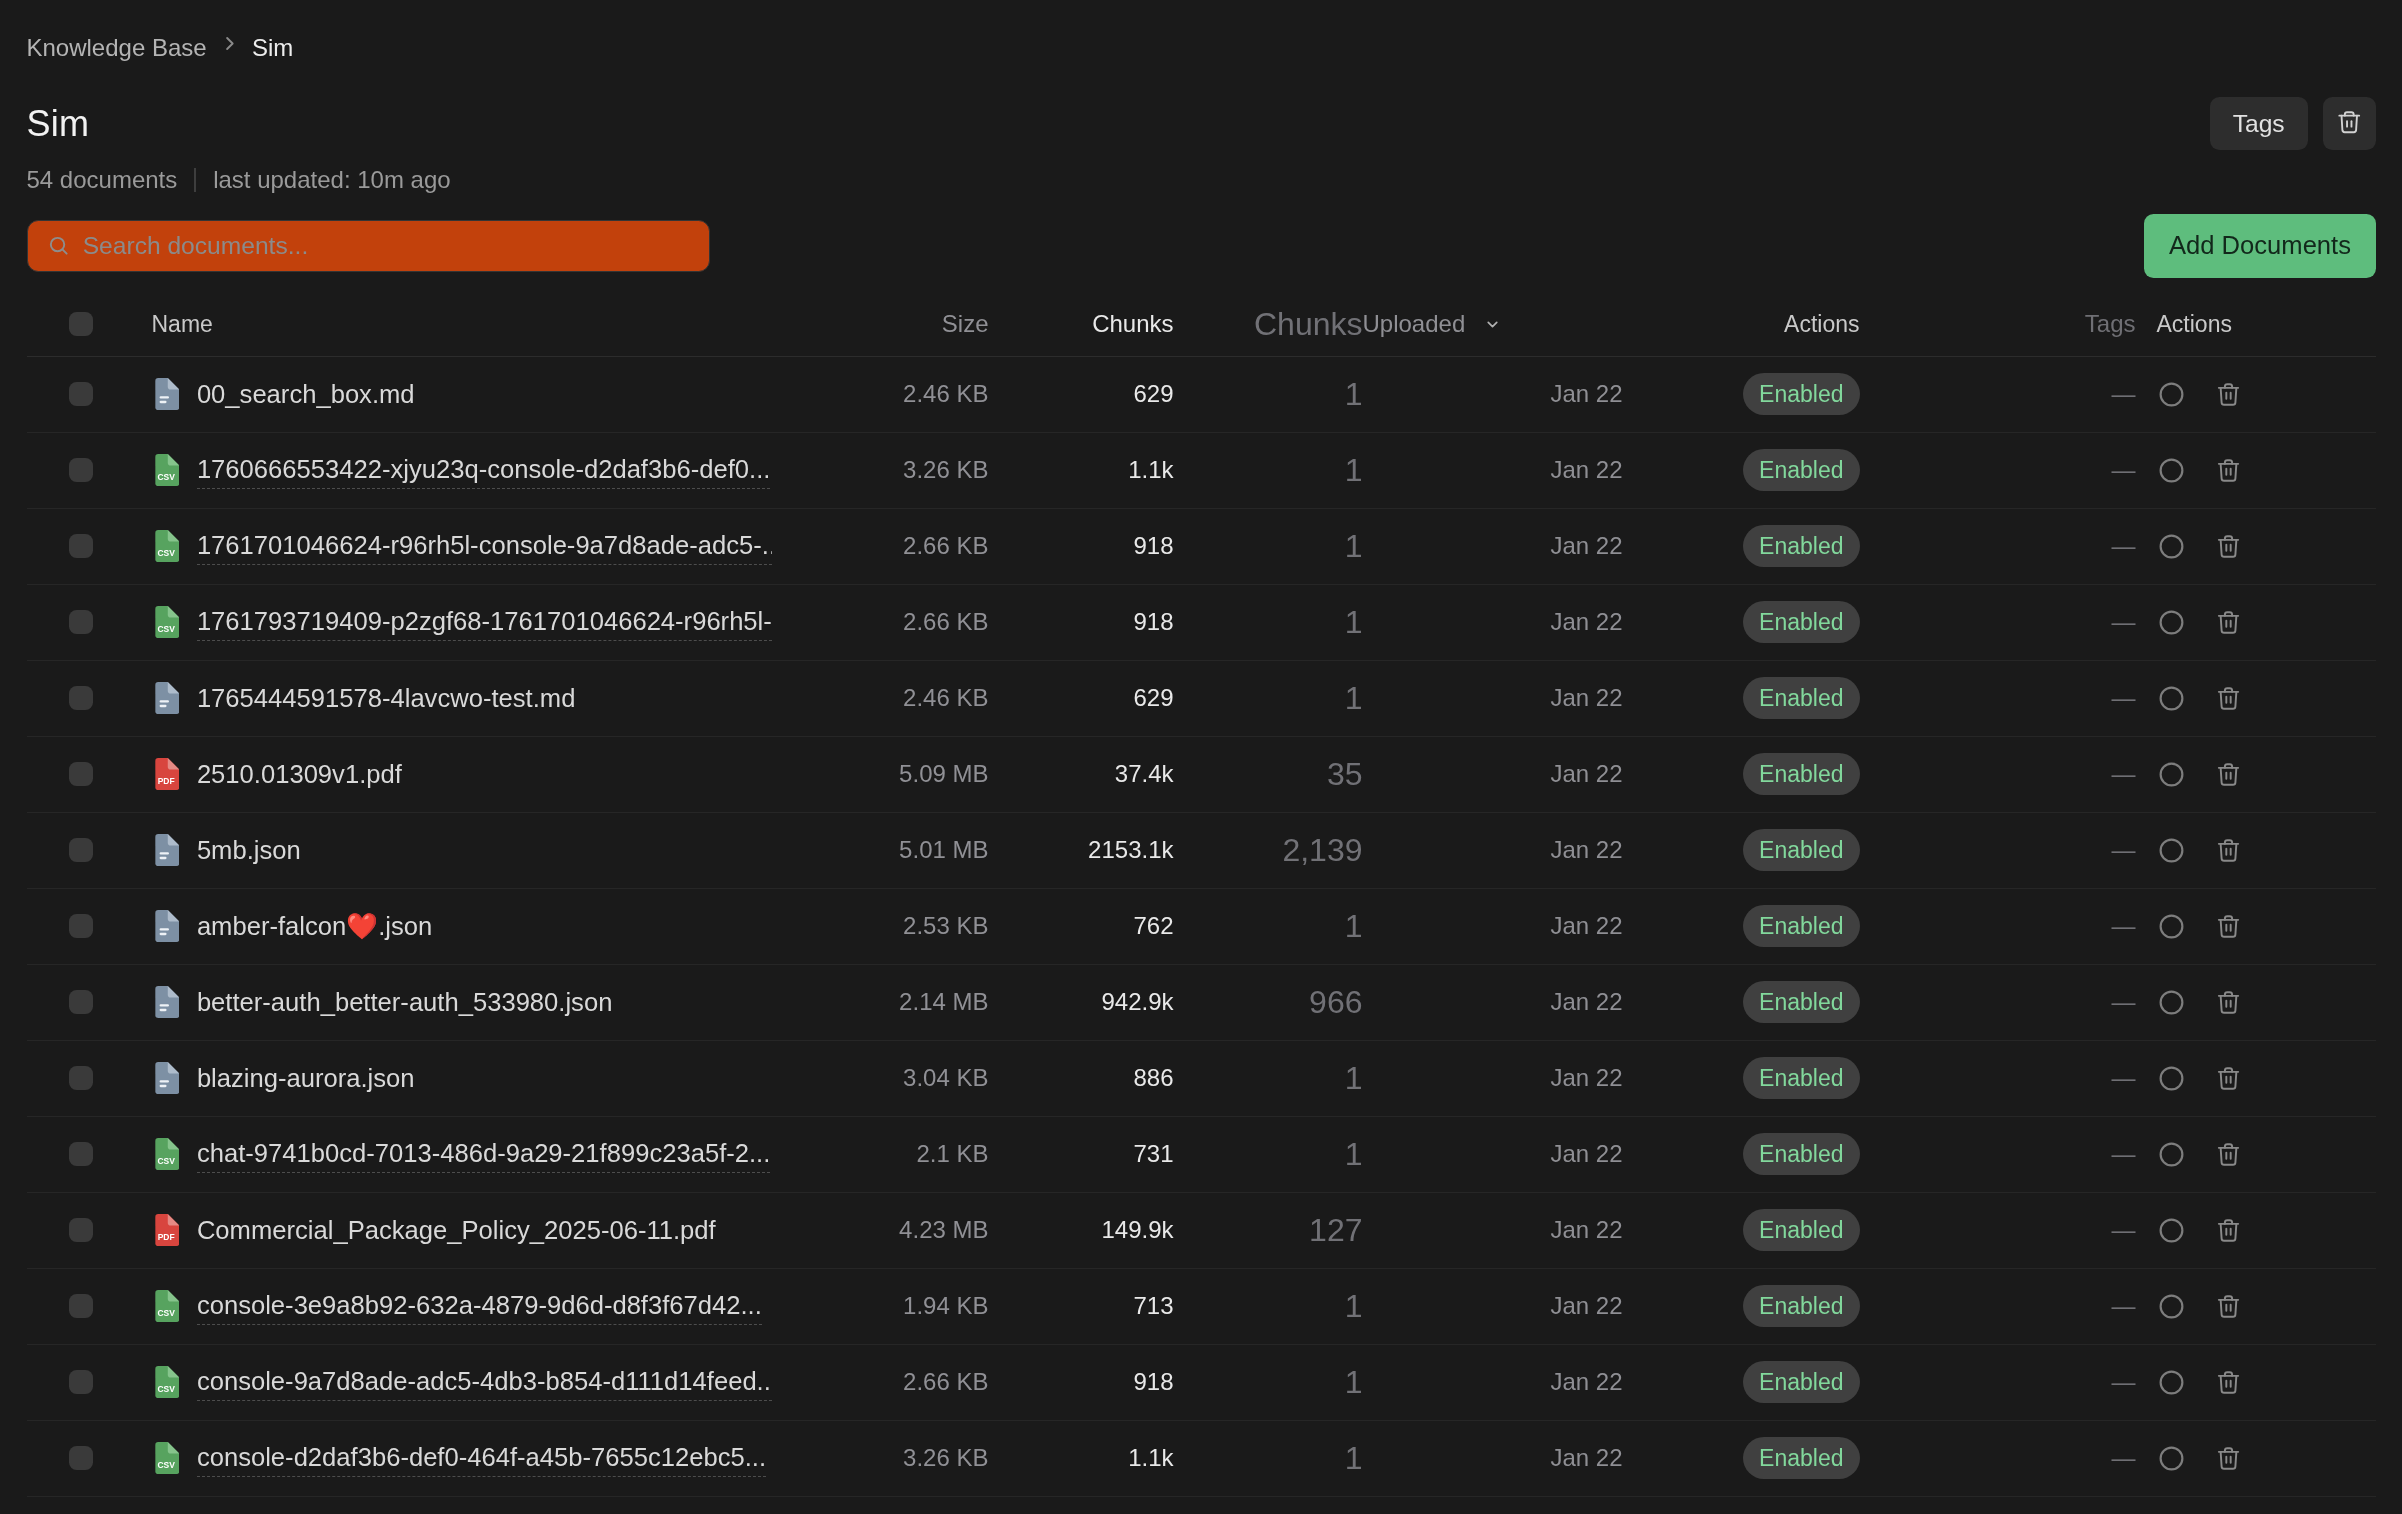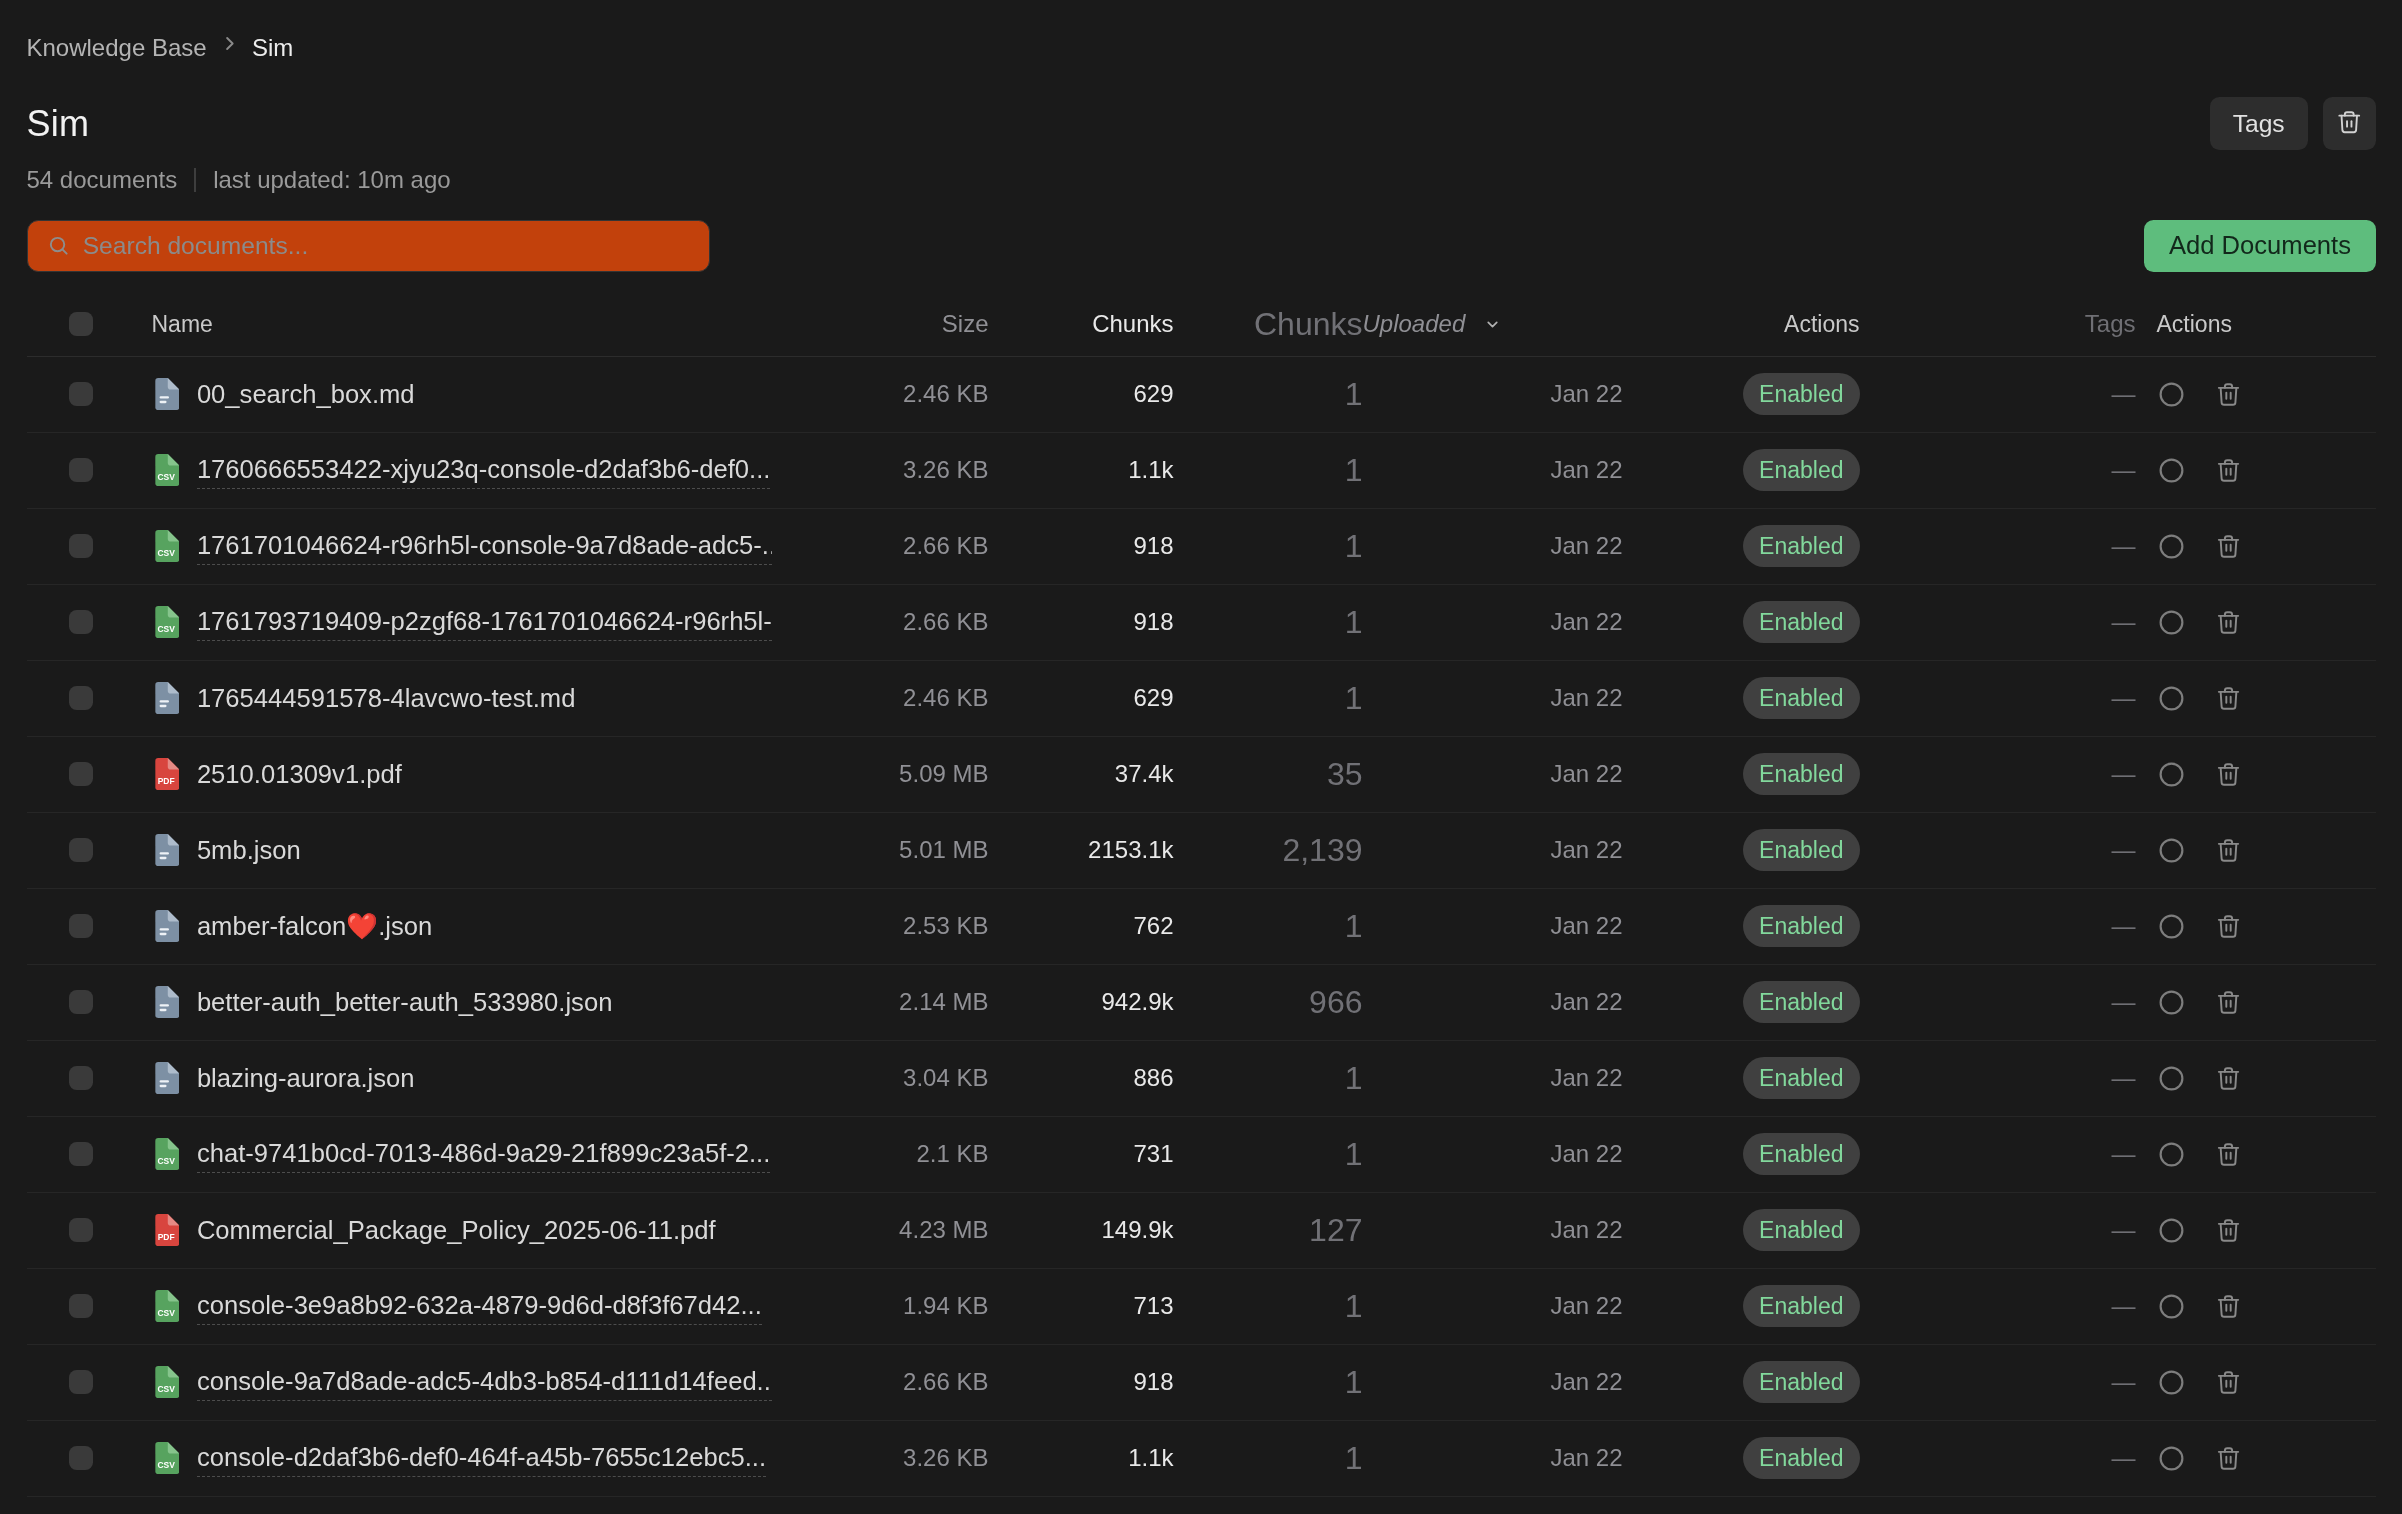--- a/index.html
+++ b/index.html
@@ -46,42 +46,42 @@
   }
   .search-ic { display: inline-flex; color: #8d8d8d; }
   .search-ic svg { width: 23px; height: 23px; }
   .search input {
     flex: 1; background: transparent; border: none; outline: none;
     color: #dedede; font-size: 24.6px; font-family: inherit;
   }
   .search input::placeholder { color: #8b8b8b; }
   .btn-add {
     background: #5ebd7d; color: #12281b; border: none; border-radius: 9.5px;
-    height: 52px; padding: 0 24.6px; font-size: 25.6px; font-weight: 500; cursor: pointer;
+    height: 64px; padding: 0 24.6px; font-size: 25.6px; font-weight: 500; cursor: pointer;
     font-family: inherit;
   }
 
   
   .table { margin-top: 21px; }
   .thead, .trow {
     display: grid;
     grid-template-columns: 125px 648px 189px 185px 189px 260px 237px 276px 1fr;
     align-items: center;
     text-align: right;
   }
   .thead { height: 64px; border-bottom: 0.9px solid #2c2c2c; }
   .trow { height: 76px; border-bottom: 0.9px solid #262626; }
   .cell { min-width: 0; }
   .c-check { padding-left: 42px; display: flex; align-items: center; }
   .checkbox {
     width: 24px; height: 24px; border-radius: 7.6px; background: #3a3a3a;
     display: inline-block; cursor: pointer;
   }
   .th { font-size: 23px; color: #c9c9c9; font-weight: 400; }
-  .th-uploaded { display: flex; align-items: center; gap: 19px; cursor: pointer; font-style: italic; }
+  .th-uploaded { display: flex; align-items: center; gap: 19px; cursor: pointer; }
   .chev { display: inline-flex; color: #b0b0b0; }
   .chev svg { width: 17px; height: 17px; }
 
   .c-name { display: flex; align-items: center; gap: 18px; padding-right: 28px; }
   .ficon { display: none; flex: 0 0 auto; line-height: 0; }
   .ficon svg { width: 27.4px; height: 32px; display: block; }
   .icon-doc .ficon-doc, .icon-csv .ficon-csv, .icon-pdf .ficon-pdf { display: inline-block; }
   .fname {
     font-size: 25.6px; color: #d9d9d9; white-space: nowrap; overflow: hidden;
     cursor: pointer; line-height: 1.45;

